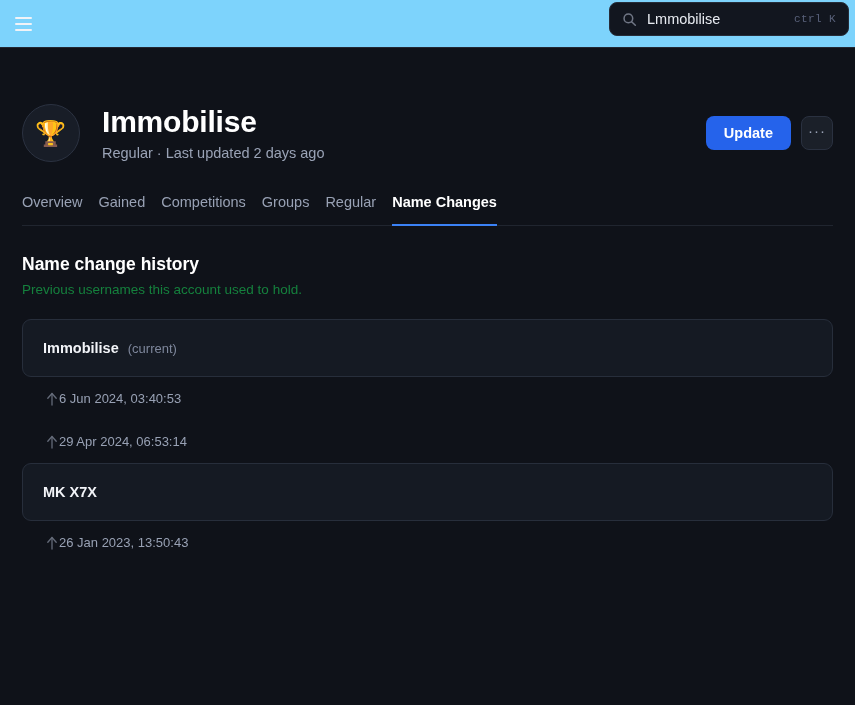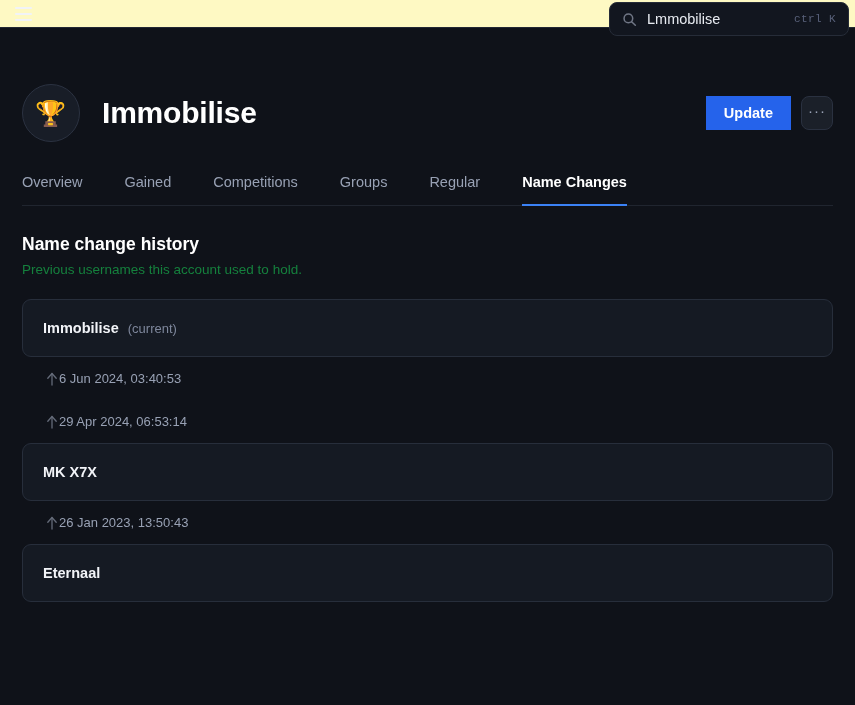--- a/index.html
+++ b/index.html
@@ -8,22 +8,22 @@
     width: 855px;
     height: 705px;
     background: #0f1219;
     font-family: "Liberation Sans", sans-serif;
     overflow: hidden;
   }
 
   
   .topbar {
     position: relative;
-    height: 28px;
-    background: #fef9c3;
+    height: 48px;
+    background: #7dd3fc;
     border-bottom: 1px solid #222733;
     display: flex;
     align-items: center;
   }
 
   .hamburger {
     margin-left: 10px;
     width: 26px;
     height: 26px;
     display: flex;
@@ -123,21 +123,21 @@
     gap: 10px;
     flex: 0 0 auto;
   }
   .btn-update {
     background: #2563eb;
     color: #ffffff;
     font-size: 14.5px;
     font-weight: bold;
     font-family: "Liberation Sans", sans-serif;
     border: none;
-    border-radius: 0;
+    border-radius: 8px;
     padding: 0 18px;
     height: 34px;
     cursor: pointer;
   }
   .btn-more {
     width: 32px;
     height: 34px;
     background: #1b2029;
     border: 1px solid #2a3140;
     border-radius: 8px;
@@ -149,21 +149,21 @@
     align-items: center;
     justify-content: center;
     cursor: pointer;
     padding-bottom: 5px;
   }
 
   
   .tabs {
     margin-top: 32px;
     display: flex;
-    gap: 42px;
+    gap: 16px;
     border-bottom: 1px solid #20252f;
     position: relative;
     align-items: flex-end;
   }
   .tab {
     font-size: 14.5px;
     color: #98a1b4;
     padding-bottom: 14px;
     cursor: pointer;
     border-bottom: 2px solid transparent;
@@ -256,20 +256,21 @@
 <div class="page">
 
   <div class="profile-header">
 
     <div class="avatar">
       <span>🏆</span>
     </div>
 
     <div class="identity">
       <div class="display-name">Immobilise</div>
+      <div class="meta-line">Regular · Last updated 2 days ago</div>
     </div>
 
     <div class="header-actions">
       <button class="btn-update">Update</button>
       <div class="btn-more">···</div>
     </div>
 
   </div>
 
   <div class="tabs">
@@ -316,19 +317,16 @@
     <div class="transition">
       <span class="arrow-icon">
         <svg viewBox="0 0 12 14" width="12" height="14" fill="none" stroke="#98a1b4" stroke-width="1.3" stroke-linecap="round" stroke-linejoin="round">
           <line x1="6" y1="13" x2="6" y2="1.5"></line>
           <polyline points="1.8,6.2 6,1.5 10.2,6.2"></polyline>
         </svg>
       </span>
       <span class="transition-date">26 Jan 2023, 13:50:43</span>
     </div>
 
-    <div class="name-card">
-      <span class="card-name">Eternaal</span>
-    </div>
 
   </div>
 
 </div>
 
 </body></html>

